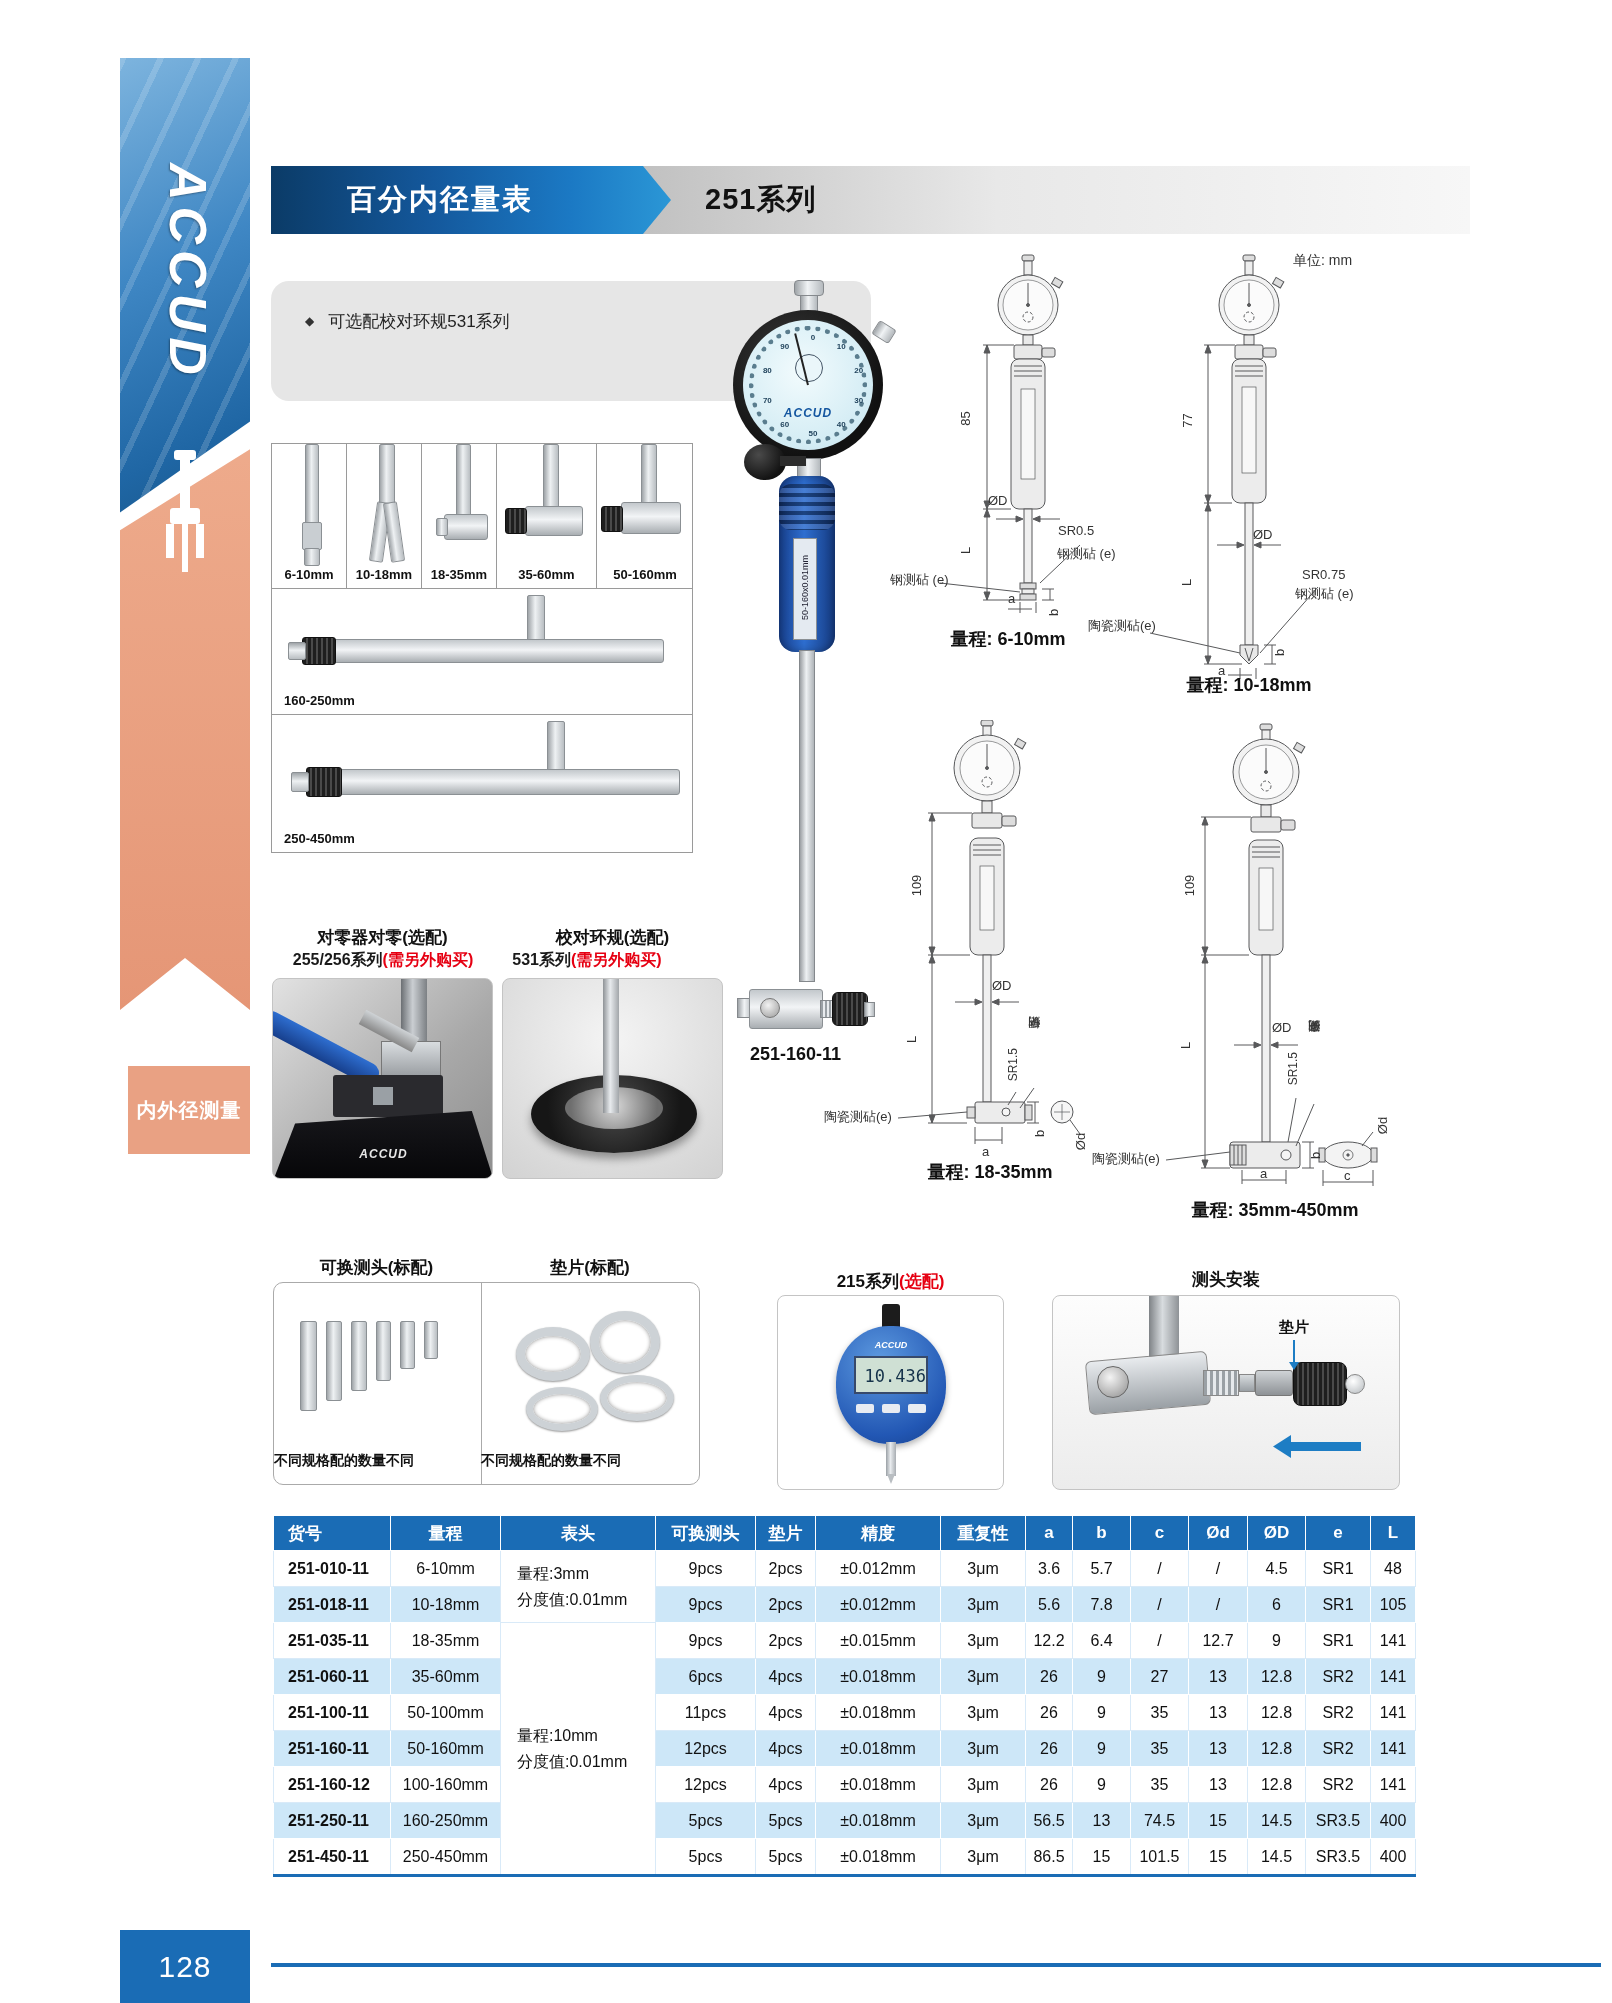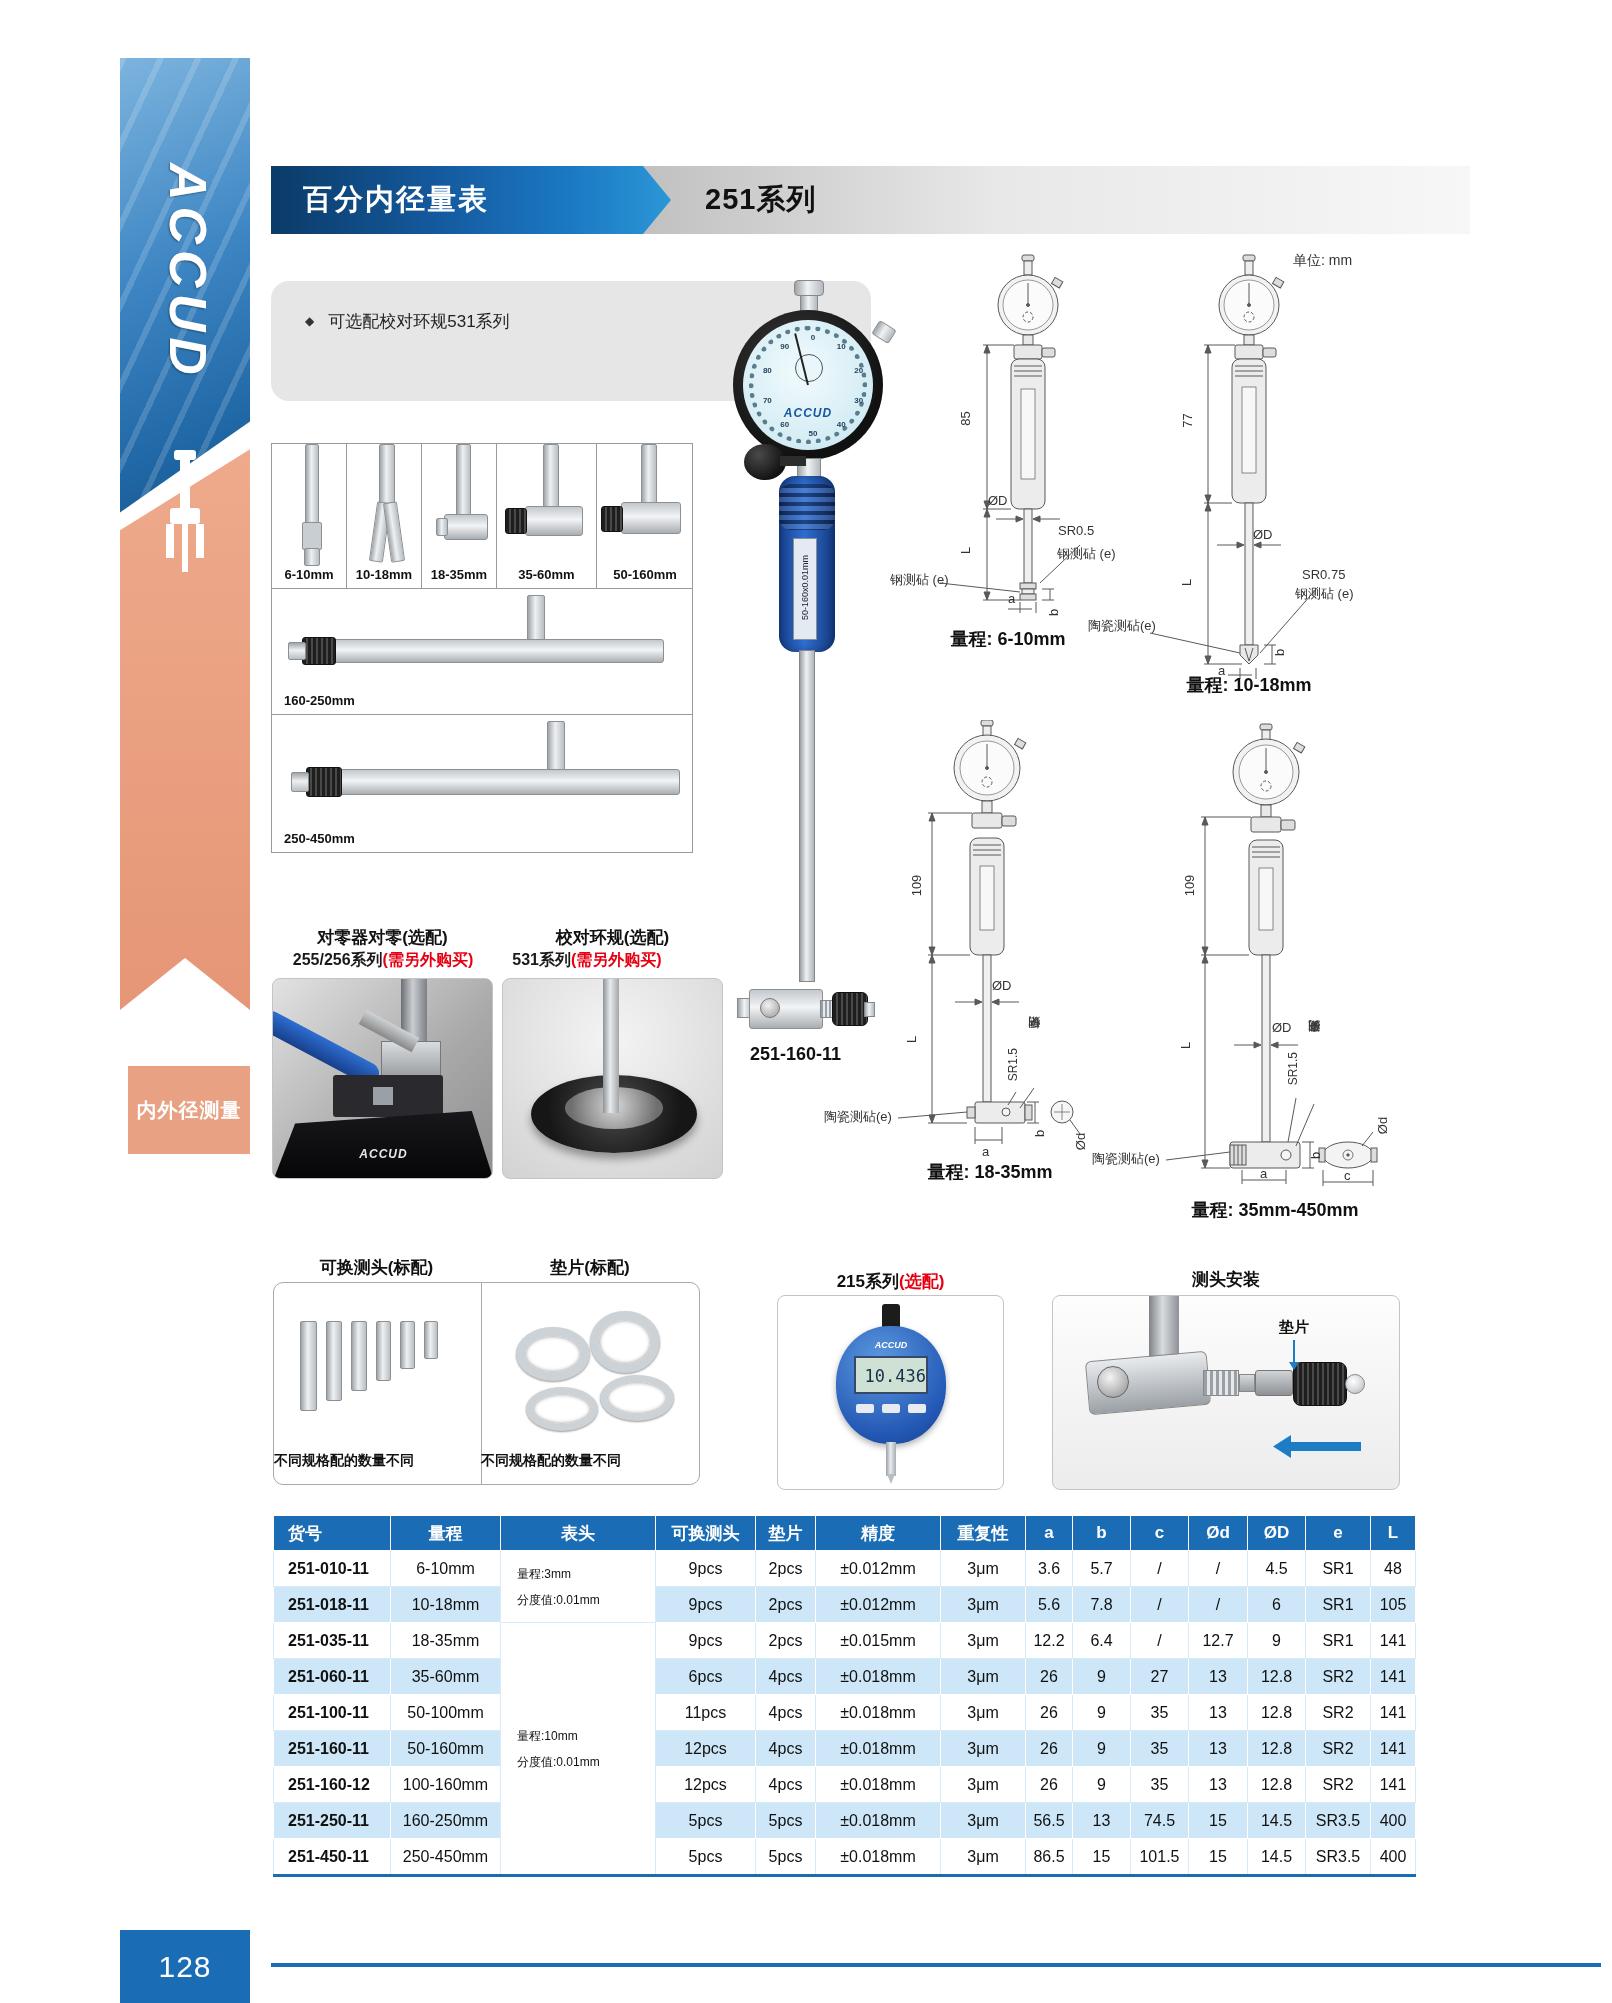--- a/index.html
+++ b/index.html
@@ -17,21 +17,21 @@
   .side-salmon{left:120px;top:432px;width:130px;height:578px;background:linear-gradient(180deg,#eeab8c,#e59676);
      clip-path:polygon(0 17%,100% 3%,100% 100%,50% 91%,0 100%);}
   .side-tab{left:128px;top:1066px;width:122px;height:88px;background:#e9a183;color:#fff;
      font-size:20px;font-weight:bold;display:flex;align-items:center;justify-content:center;letter-spacing:1px;}
   
   .hdr-grey{left:610px;top:166px;width:860px;height:68px;background:linear-gradient(90deg,#bdbdbd,#e8e8e8 45%,#f7f7f7);}
   .hdr-blue{left:271px;top:166px;width:400px;height:68px;
      background:linear-gradient(90deg,#0b3b67 0%,#14589c 40%,#1b79c4 75%,#2b97d6 100%);
      clip-path:polygon(0 0,calc(100% - 28px) 0,100% 50%,calc(100% - 28px) 100%,0 100%);
      display:flex;align-items:center;}
-  .hdr-title{color:#fff;font-size:29px;font-weight:bold;padding-left:32px;letter-spacing:2px;}
+  .hdr-title{color:#fff;font-size:29px;font-weight:bold;padding-left:32px;letter-spacing:2px;margin-left:44px;}
   .hdr-series{left:705px;top:166px;height:68px;display:flex;align-items:center;font-size:29px;font-weight:bold;color:#111;letter-spacing:1px;}
   
   .features{left:271px;top:281px;width:600px;height:120px;background:#e6e6e6;border-radius:18px;padding:20px 0 0 34px;box-sizing:border-box;}
   .feat-line{font-size:17px;color:#222;line-height:40px;}
   .feat-line .dia{font-size:12px;vertical-align:2px;margin-right:14px;color:#333;}
   
   .grid{left:271px;top:443px;width:422px;height:410px;border:1px solid #9a9a9a;box-sizing:border-box;background:#fff;}
   .grid .cell{position:absolute;border-right:1px solid #9a9a9a;box-sizing:border-box;top:0;height:144px;}
   .grid .row2{position:absolute;left:0;top:144px;width:100%;height:126px;border-top:1px solid #9a9a9a;box-sizing:border-box;}
   .grid .row3{position:absolute;left:0;top:270px;width:100%;height:138px;border-top:1px solid #9a9a9a;box-sizing:border-box;}
@@ -77,21 +77,21 @@
   .lcd{background:#cfe0d4;border:2px solid #37496b;color:#15324a;font-family:"DejaVu Sans Mono","Liberation Mono",monospace;}
   .blue-arrow{background:#1d7dc4;}
   
   table.spec{position:absolute;left:273px;top:1515px;width:1142px;border-collapse:collapse;table-layout:fixed;
      border:1px solid #8fb9dc;border-bottom:3px solid #1a6cb5;}
   table.spec th{background:#1a6cb5;color:#fff;font-size:17px;font-weight:bold;height:34px;border:1px solid #fff;padding:0;}
   table.spec th.hl{text-align:left;padding-left:14px;}
   table.spec td{font-size:16px;color:#111;height:35px;border:1px solid #d9eaf8;padding:0;text-align:center;background:#fff;}
   table.spec tr.alt td{background:#cde7f8;border-color:#fff;}
   table.spec td.code{font-weight:bold;text-align:left;padding-left:14px;}
-  table.spec td.spec-cell{background:#fff !important;text-align:left;padding-left:16px;font-size:12px;line-height:26px;vertical-align:middle;border-color:#d9eaf8;}
+  table.spec td.spec-cell{background:#fff !important;text-align:left;padding-left:16px;font-size:16px;line-height:26px;vertical-align:middle;border-color:#d9eaf8;}
   
   .foot-line{left:271px;top:1963px;width:1330px;height:4px;background:#1a6cb5;}
   .page-num{left:120px;top:1930px;width:130px;height:73px;background:#1a6cb5;color:#fff;
      font-size:30px;display:flex;align-items:center;justify-content:center;letter-spacing:1px;}
 </style>
 </head>
 <body>
 
 <div class="page">
 

